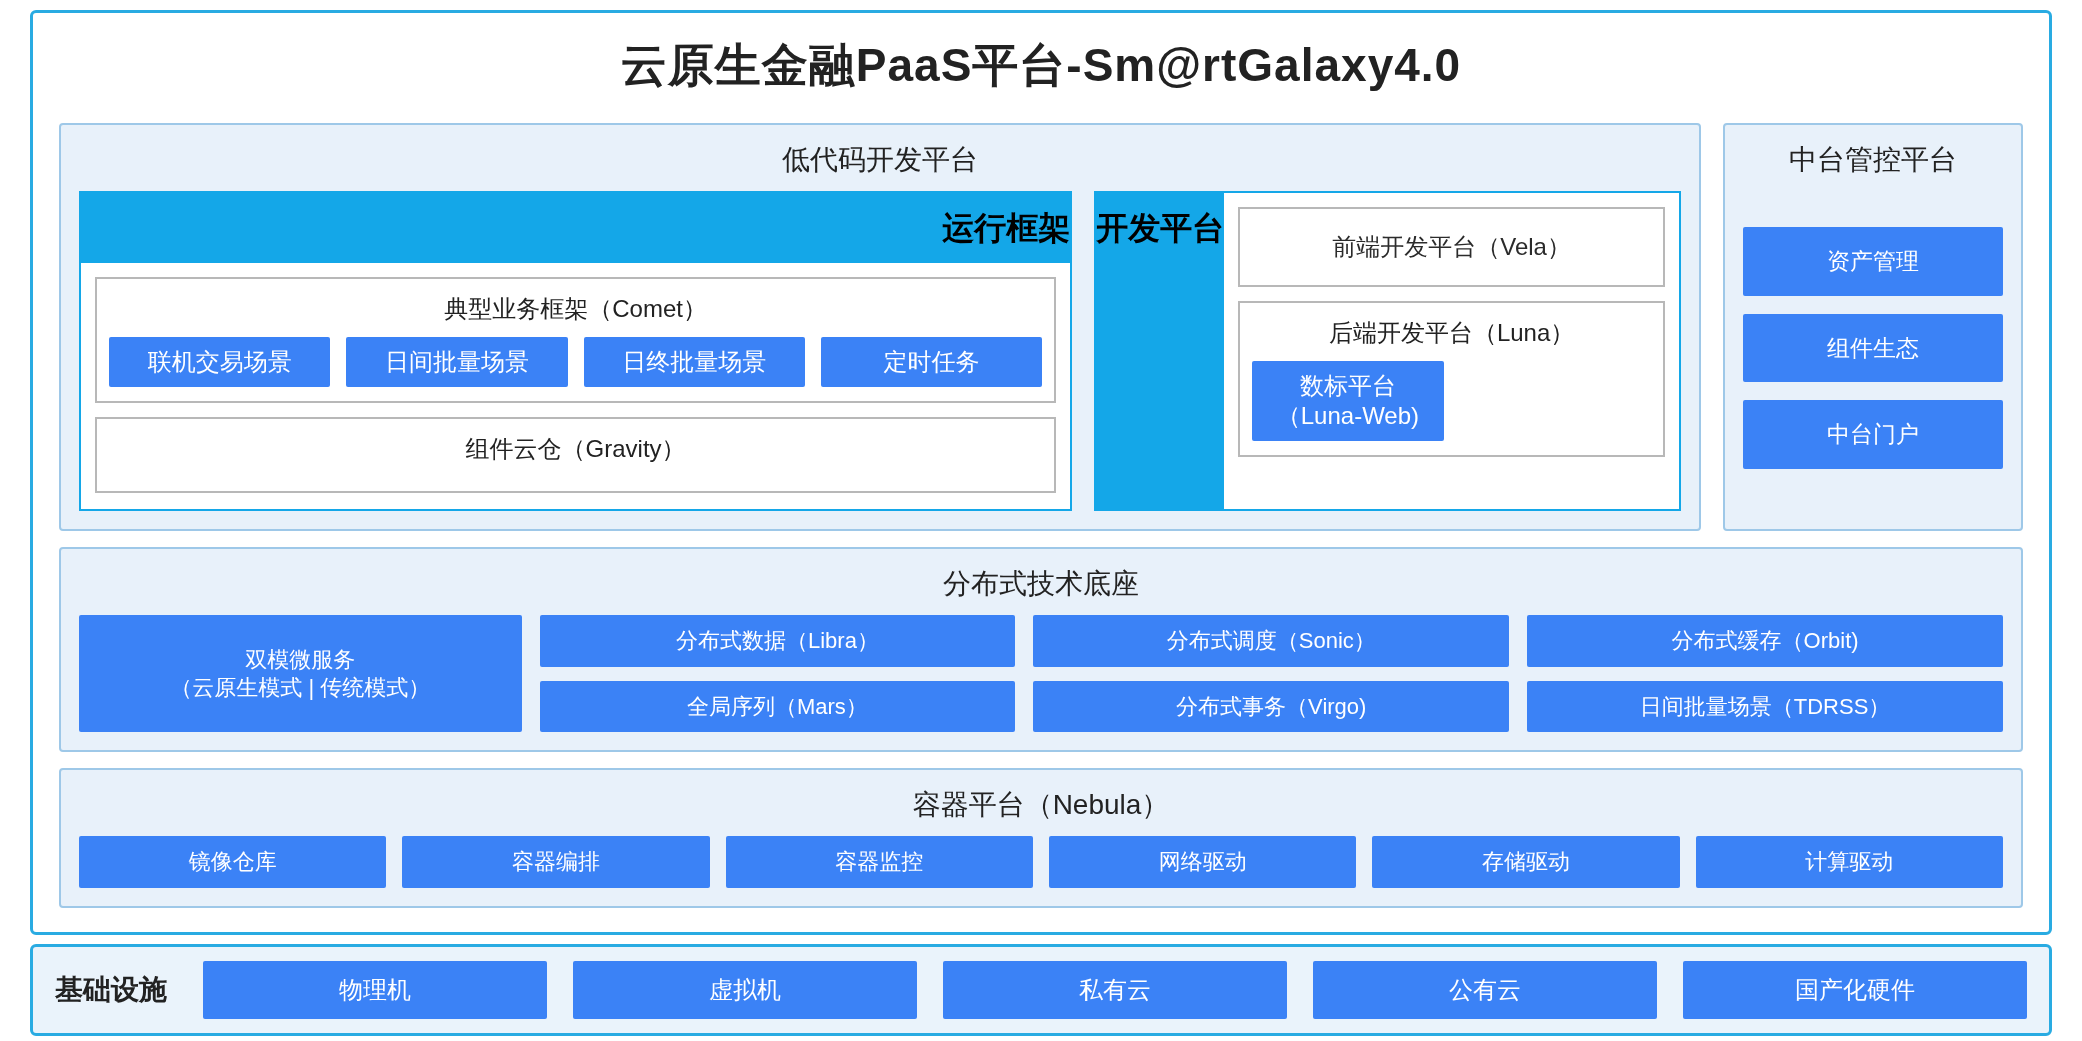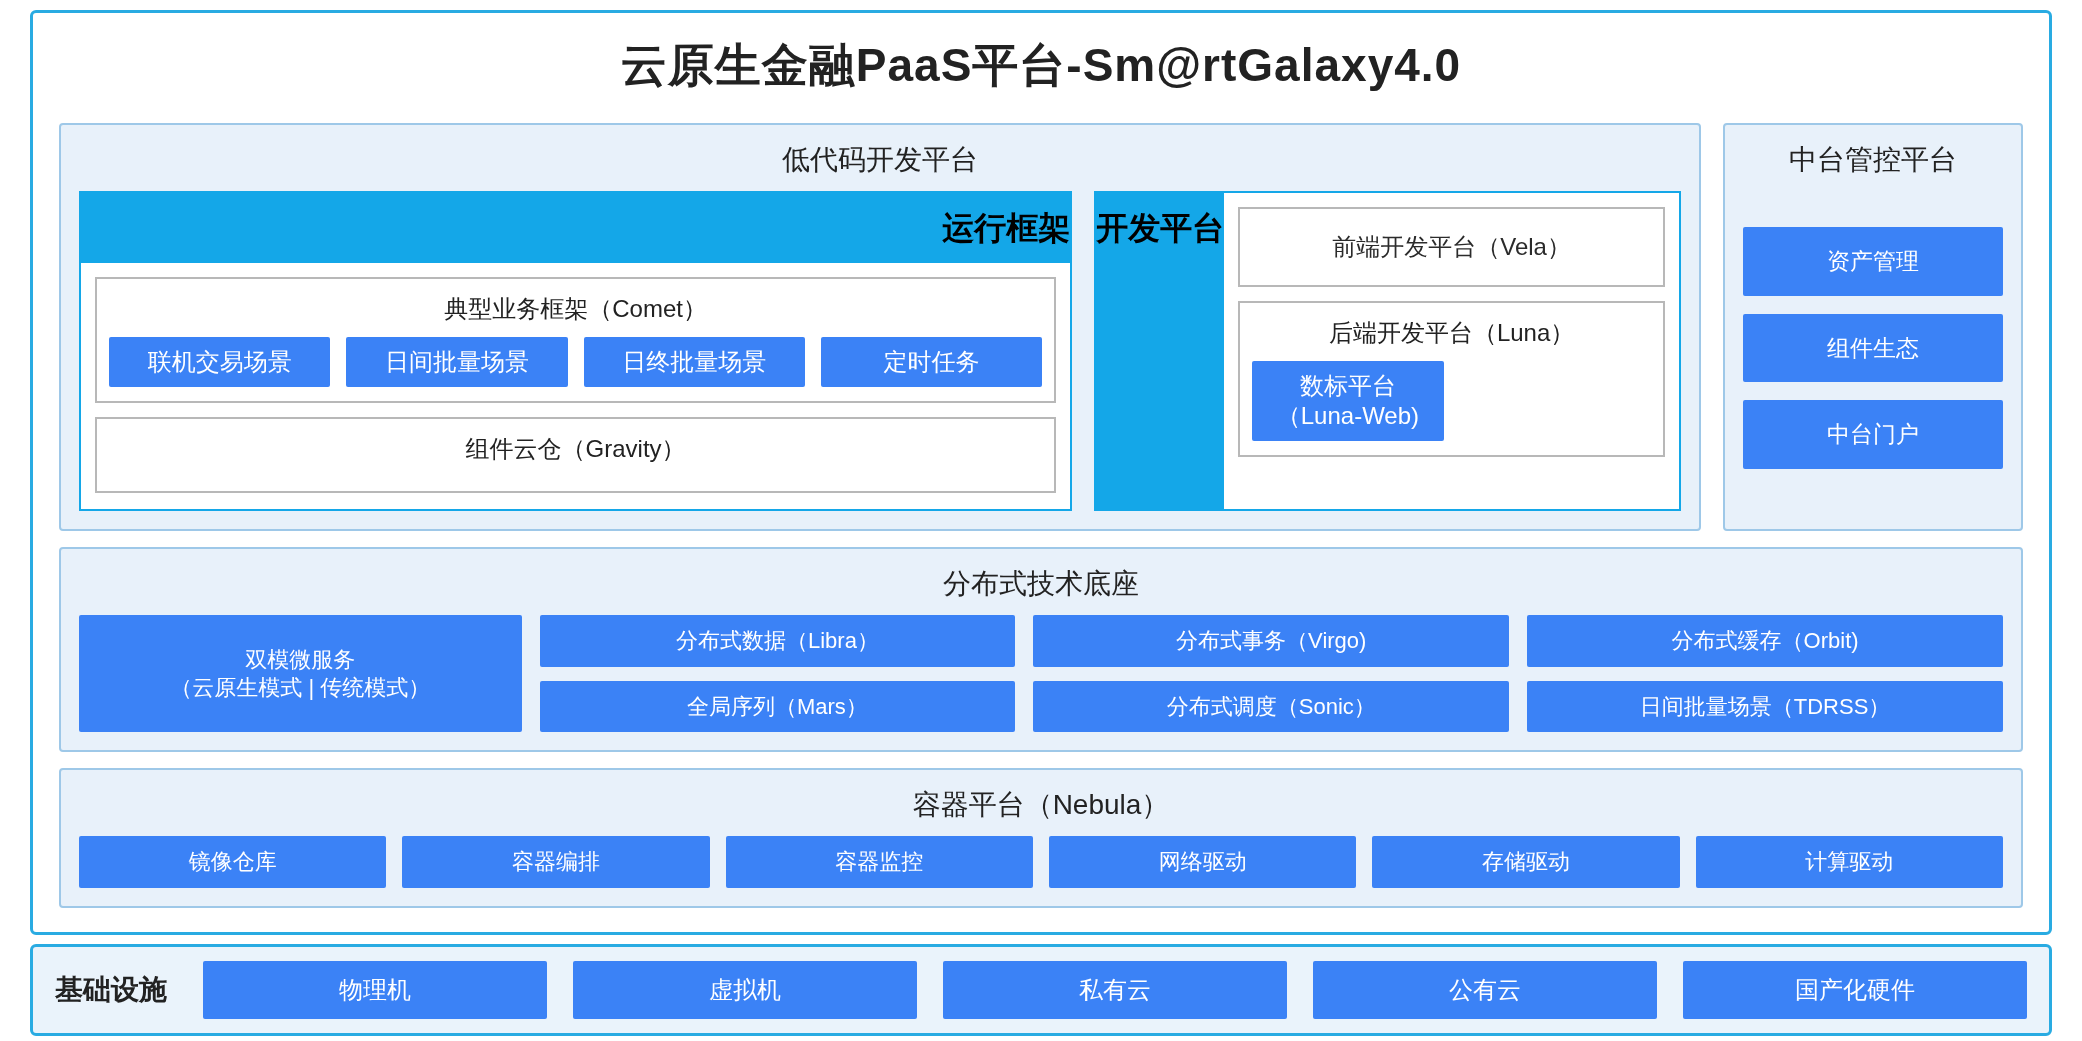--- a/index.html
+++ b/index.html
@@ -308,22 +308,22 @@
             <span class="sub">双模微服务</span>
             <span class="sub">（云原生模式 | 传统模式）</span>
           </div>
         </div>
         <div class="dist-cols">
           <div class="dist-col">
             <div class="bbox">分布式数据（Libra）</div>
             <div class="bbox">全局序列（Mars）</div>
           </div>
           <div class="dist-col">
+            <div class="bbox">分布式调度（Sonic）</div>
             <div class="bbox">分布式事务（Virgo)</div>
-            <div class="bbox">分布式调度（Sonic）</div>
           </div>
           <div class="dist-col">
             <div class="bbox">分布式缓存（Orbit)</div>
             <div class="bbox">日间批量场景（TDRSS）</div>
           </div>
         </div>
       </div>
     </div>
 
     <div class="panel">

